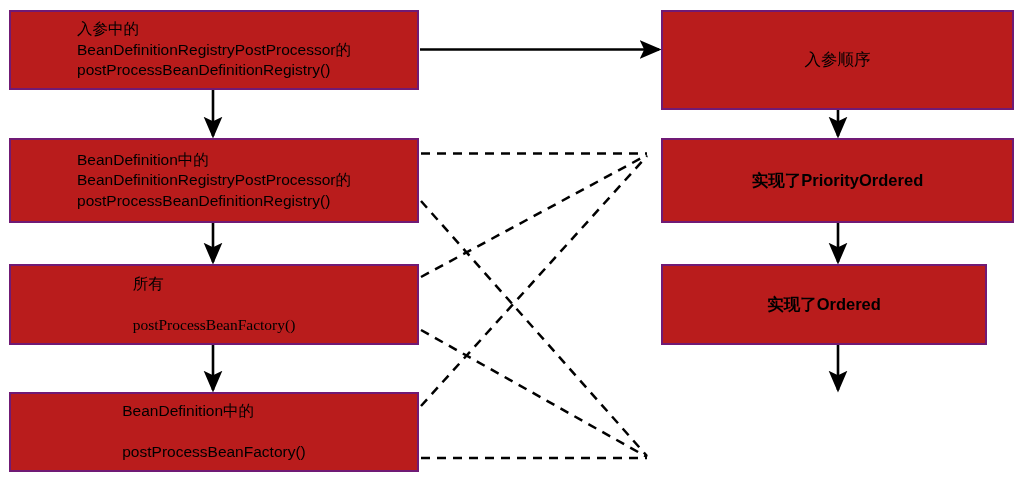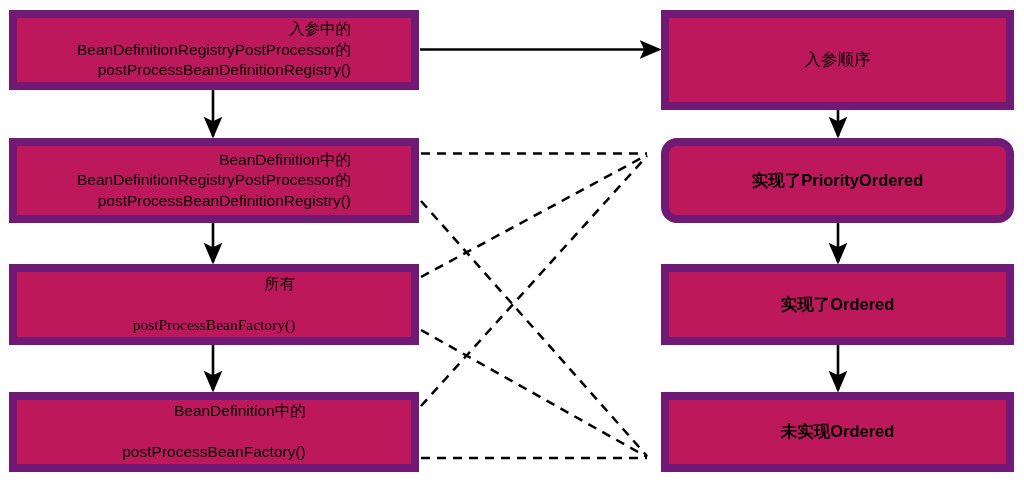--- a/index.html
+++ b/index.html
@@ -22,26 +22,26 @@
     position: absolute;
     left: 0;
     top: 0;
     width: 1024px;
     height: 483px;
     pointer-events: none;
   }
   .node {
     position: absolute;
     box-sizing: border-box;
-    border: 8px solid #701a75;
-    background: #be185d;
+    border: 2px solid #701a75;
+    background: #b91c1c;
     display: flex;
     align-items: center;
     justify-content: center;
-    text-align: right;
+    text-align: left;
     z-index: 2;
   }
   .node-label {
     display: block;
     line-height: 1.32;
     color: #000000;
     font-size: 15.5px;
     letter-spacing: 0;
     padding: 0 6px;
     white-space: pre-line;
@@ -52,22 +52,22 @@
   .line-normal {
     font-weight: normal;
   }
   
   #node-l1 { left: 9px;  top: 10px;  width: 410px; height: 80px; }
   #node-l2 { left: 9px;  top: 138px; width: 410px; height: 85px; }
   #node-l3 { left: 9px;  top: 264px; width: 410px; height: 81px; font-family: Liberation Serif, serif; }
   #node-l4 { left: 9px;  top: 392px; width: 410px; height: 80px; }
   
   #node-r1 { left: 661px; top: 10px;  width: 353px; height: 100px; }
-  #node-r2 { left: 661px; top: 138px; width: 353px; height: 85px; border-radius: 16px; }
-  #node-r3 { left: 661px; top: 264px; width: 353px; height: 81px; }
+  #node-r2 { left: 661px; top: 138px; width: 353px; height: 85px; }
+  #node-r3 { left: 661px; top: 264px; width: 326px; height: 81px; }
   #node-r4 { left: 661px; top: 392px; width: 353px; height: 80px; }
   #node-r1 .node-label,
   #node-r2 .node-label,
   #node-r3 .node-label,
   #node-r4 .node-label { font-size: 16.5px; }
 </style>
 </head>
 <body>
 
 <div id="diagram-root">
@@ -120,17 +120,14 @@
   </div>
 
   <div class="node" id="node-r2">
     <span class="node-label bold">实现了PriorityOrdered</span>
   </div>
 
   <div class="node" id="node-r3">
     <span class="node-label bold">实现了Ordered</span>
   </div>
 
-  <div class="node" id="node-r4">
-    <span class="node-label bold">未实现Ordered</span>
-  </div>
 
 </div>
 
 </body></html>

